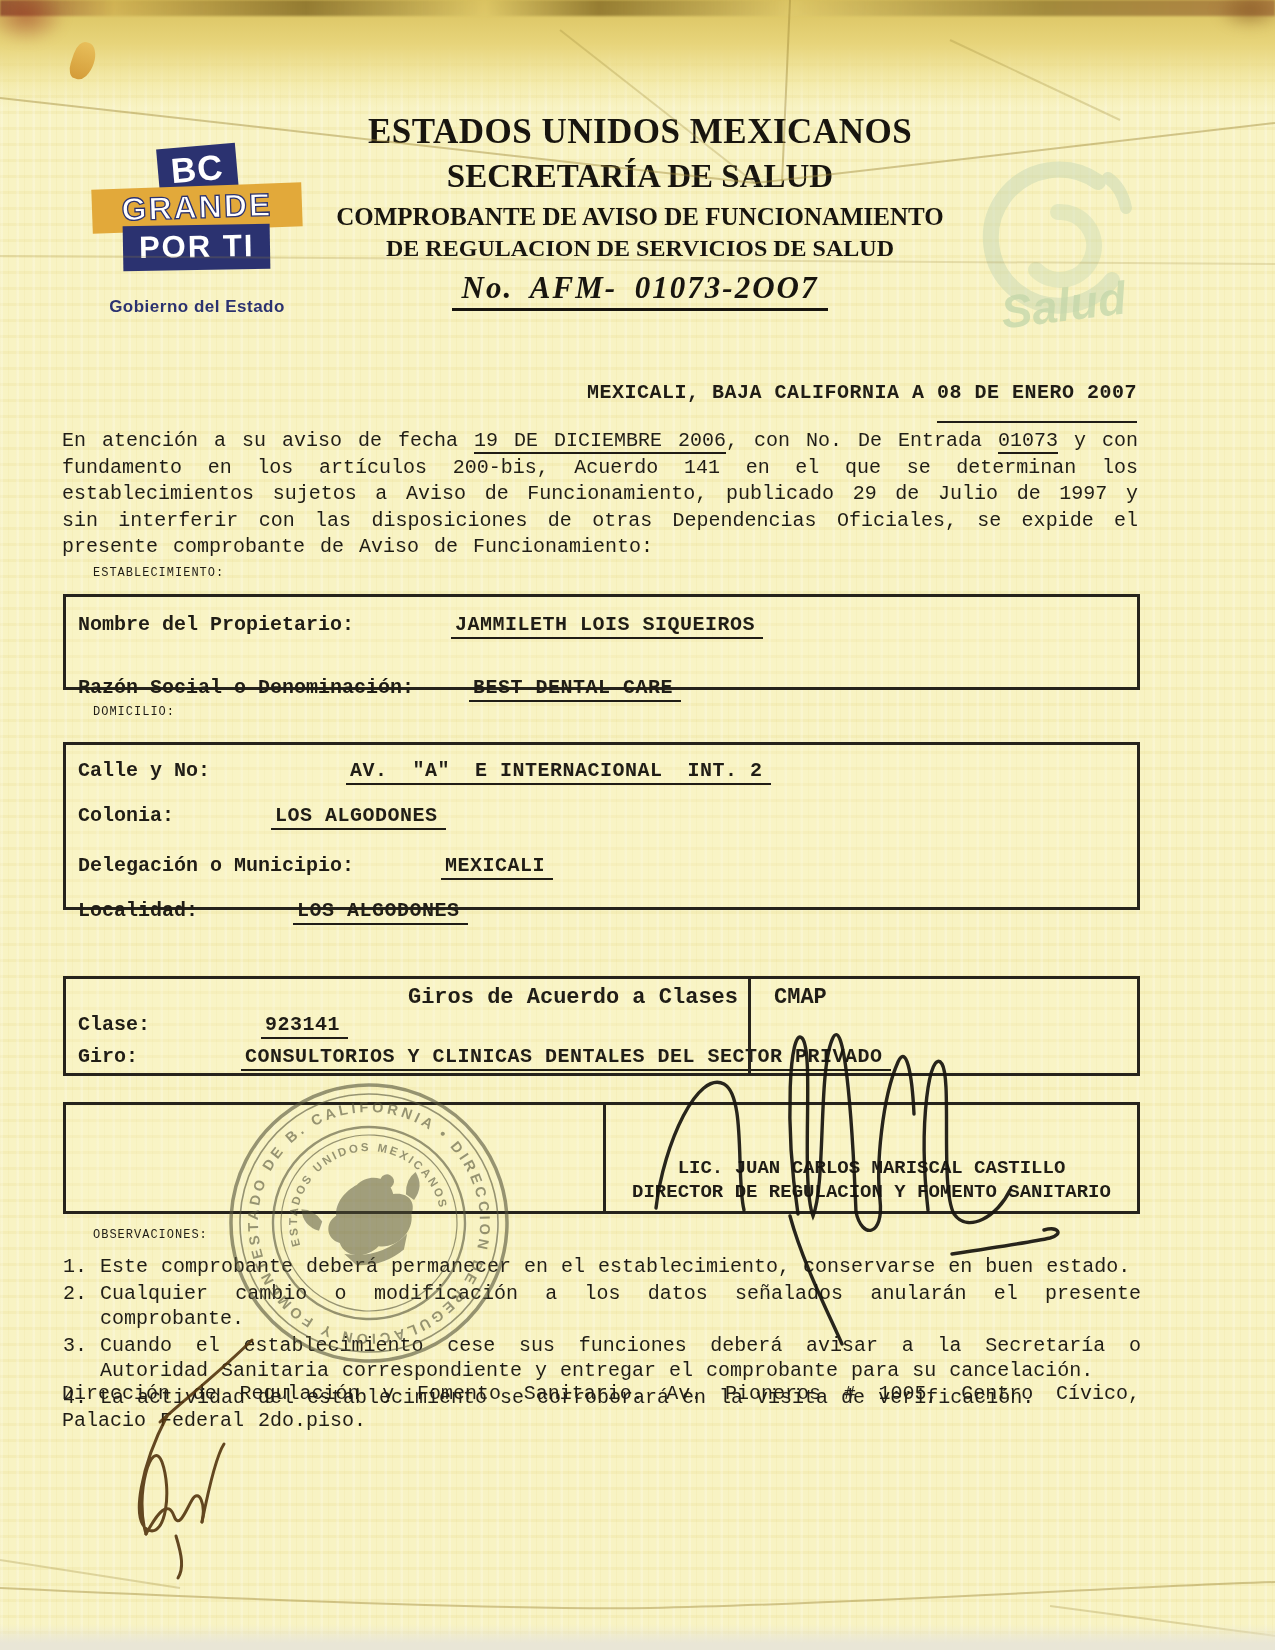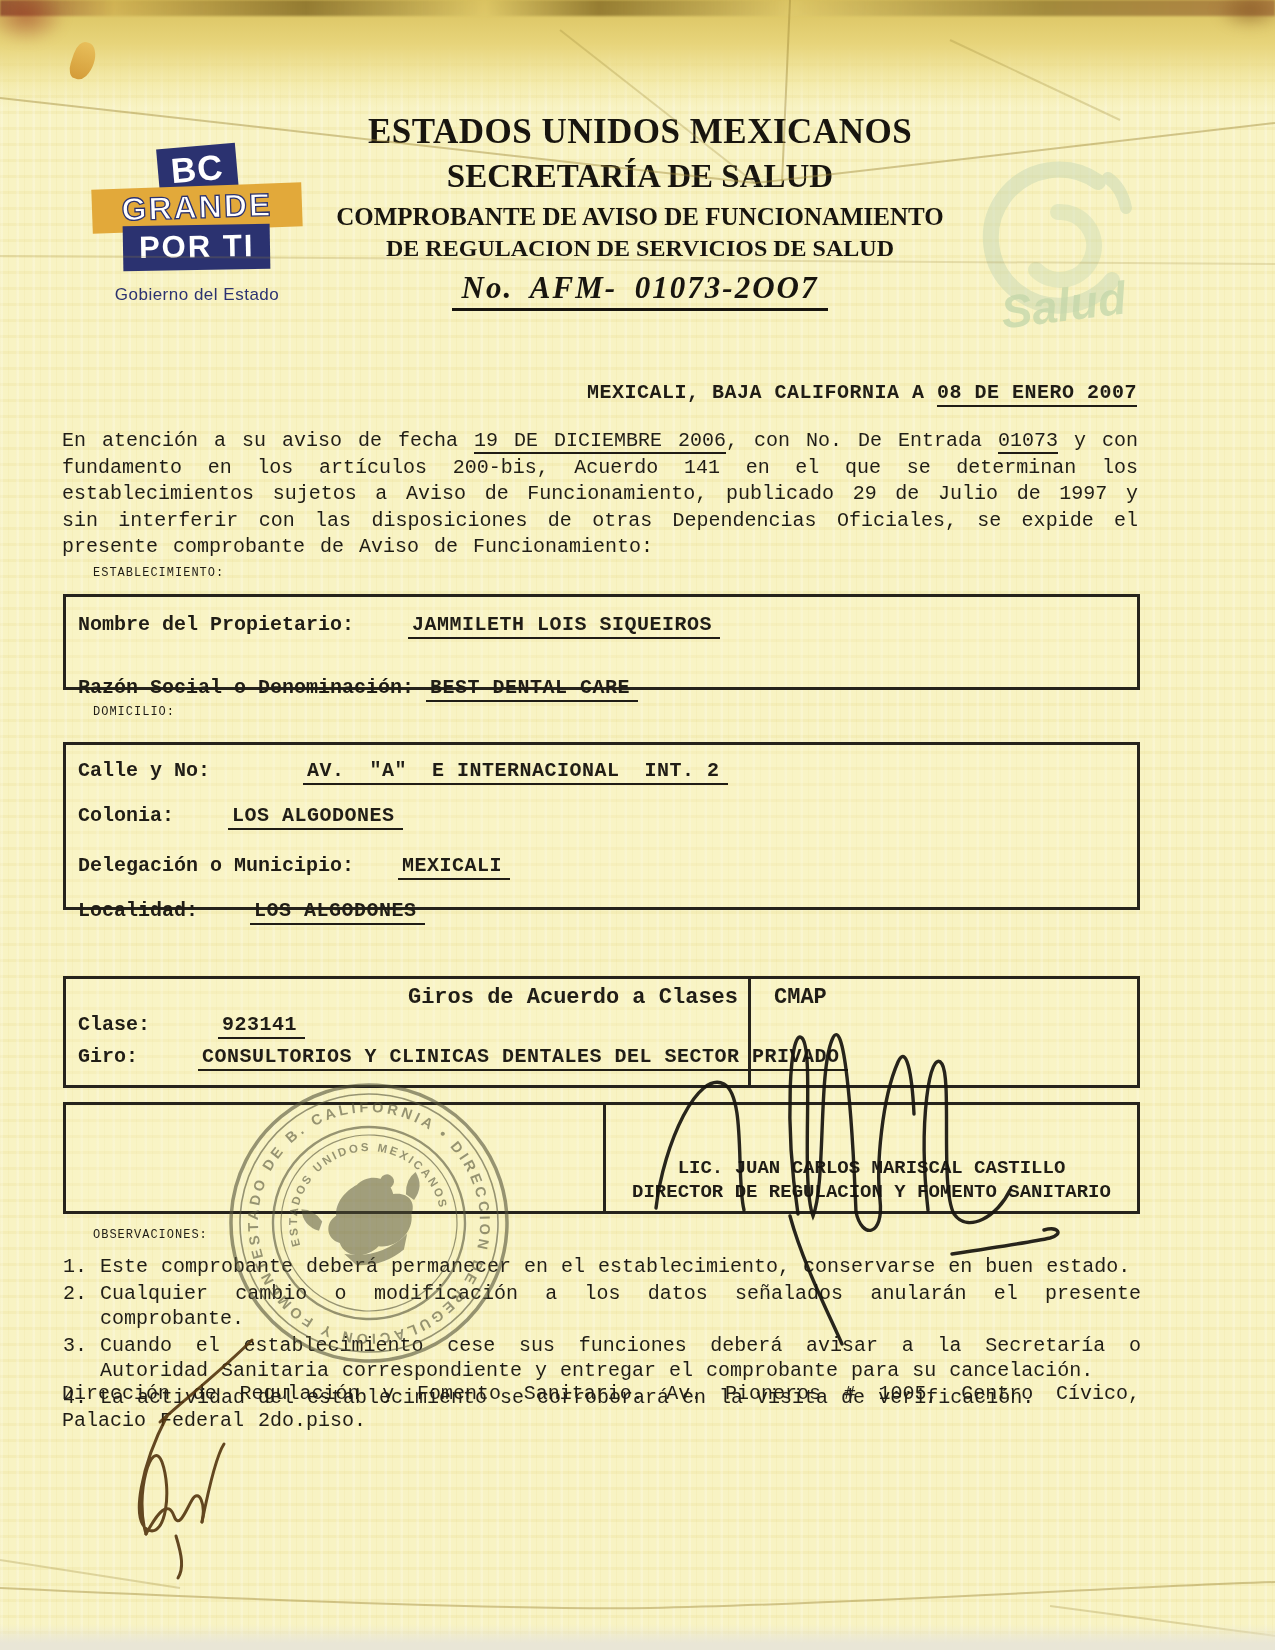--- a/index.html
+++ b/index.html
@@ -29,48 +29,48 @@
   
   .logo{position:absolute;left:92px;top:146px;width:210px;text-align:center;
     font-family:"Liberation Sans",sans-serif;line-height:1;}
   .logo-bc{display:inline-block;background:#2b3270;color:#fff;font-weight:bold;font-size:35px;
     padding:5px 13px 7px;transform:rotate(-5deg);letter-spacing:1px;}
   .logo-grande{display:block;background:#e2a93a;color:#fff;font-weight:bold;font-size:32px;
     letter-spacing:2px;padding:5px 4px 7px;transform:rotate(-2deg);margin-top:-7px;
     -webkit-text-stroke:1.3px #2b3270;}
   .logo-porti{display:inline-block;background:#2b3270;color:#fff;font-weight:bold;font-size:31px;
     letter-spacing:2px;padding:6px 16px 8px;transform:rotate(-1deg);margin-top:-5px;}
-  .logo-caption{margin-top:16px;color:#2b3270;font-weight:normal;font-size:17px;letter-spacing:.5px;}
+  .logo-caption{margin-top:28px;color:#2b3270;font-weight:bold;font-size:17px;letter-spacing:.5px;}
   .titles{position:absolute;left:185px;top:112px;width:910px;text-align:center;
     font-family:"Liberation Serif","DejaVu Serif",serif;color:#18150f;}
   .t1{font-size:35px;font-weight:bold;letter-spacing:.5px;}
   .t2{font-size:33px;font-weight:bold;margin-top:6px;}
   .t3{font-size:25px;font-weight:bold;margin-top:8px;}
   .t4{font-size:24px;font-weight:bold;margin-top:4px;}
   .doc-no{display:inline-block;margin-top:8px;font-size:31px;font-weight:bold;font-style:italic;
     letter-spacing:2px;word-spacing:8px;border-bottom:3px solid #18150f;padding:0 10px 2px;}
   .watermark{position:absolute;left:940px;top:130px;width:230px;height:230px;opacity:.9;}
   
   .dateline{position:absolute;left:63px;top:381px;width:1074px;text-align:right;
     font-size:20px;font-weight:bold;letter-spacing:.5px;}
-  .dateline .u{border-bottom:2.5px solid #201d16;padding-bottom:1px;}
+  .dateline .u{border-bottom:2.5px solid #201d16;padding-bottom:17px;}
   .intro{position:absolute;left:62px;top:428px;width:1076px;font-size:20px;line-height:26.5px;
     text-align:justify;word-spacing:3px;}
   .intro .u{border-bottom:2px solid #201d16;}
   .sec-heading{position:absolute;font-size:12px;font-weight:normal;letter-spacing:1px;margin-left:30px;}
   .h-estab{left:63px;top:566px;}
   .h-domic{left:63px;top:705px;}
   .h-obs{left:63px;top:1228px;}
   .box{position:absolute;left:63px;width:1077px;border:3px solid #26231c;box-sizing:border-box;
     background:rgba(250,246,205,.25);}
   .box-estab{top:594px;height:96px;padding:16px 12px 0;}
   .box-domic{top:742px;height:168px;padding:14px 12px 0;}
-  .box-giros{top:976px;height:112px;padding:6px 12px 0;}
+  .box-giros{top:976px;height:100px;padding:6px 12px 0;}
   .box-sello{top:1102px;height:112px;}
-  .frow{display:flex;align-items:baseline;font-size:20px;font-weight:bold;}
+  .frow{display:flex;align-items:baseline;font-size:20px;font-weight:bold;gap:43px;}
   .frow .lbl{flex:0 0 auto;white-space:pre;}
   .frow .val{border-bottom:2.5px solid #201d16;padding:0 8px 1px 4px;white-space:pre;letter-spacing:.5px;}
   .lw-nombre{width:330px;} .lw-razon{width:348px;margin-top:26px;}
   .lw-calle{width:225px;} .lw-colonia{width:150px;} .lw-deleg{width:320px;}
   .lw-local{width:172px;} .lw-entidad{width:158px;}
   .mb-estab{margin-bottom:11px;} 
   .r-calle{margin-bottom:19px;} .r-colonia{margin-bottom:24px;} .r-deleg{margin-bottom:19px;}
   .r-local{margin-bottom:4px;}
   .giros-divider{position:absolute;left:682px;top:0;bottom:0;width:3px;background:#26231c;}
   .giros-title-row{display:flex;align-items:baseline;font-size:22px;font-weight:bold;margin-bottom:3px;}

